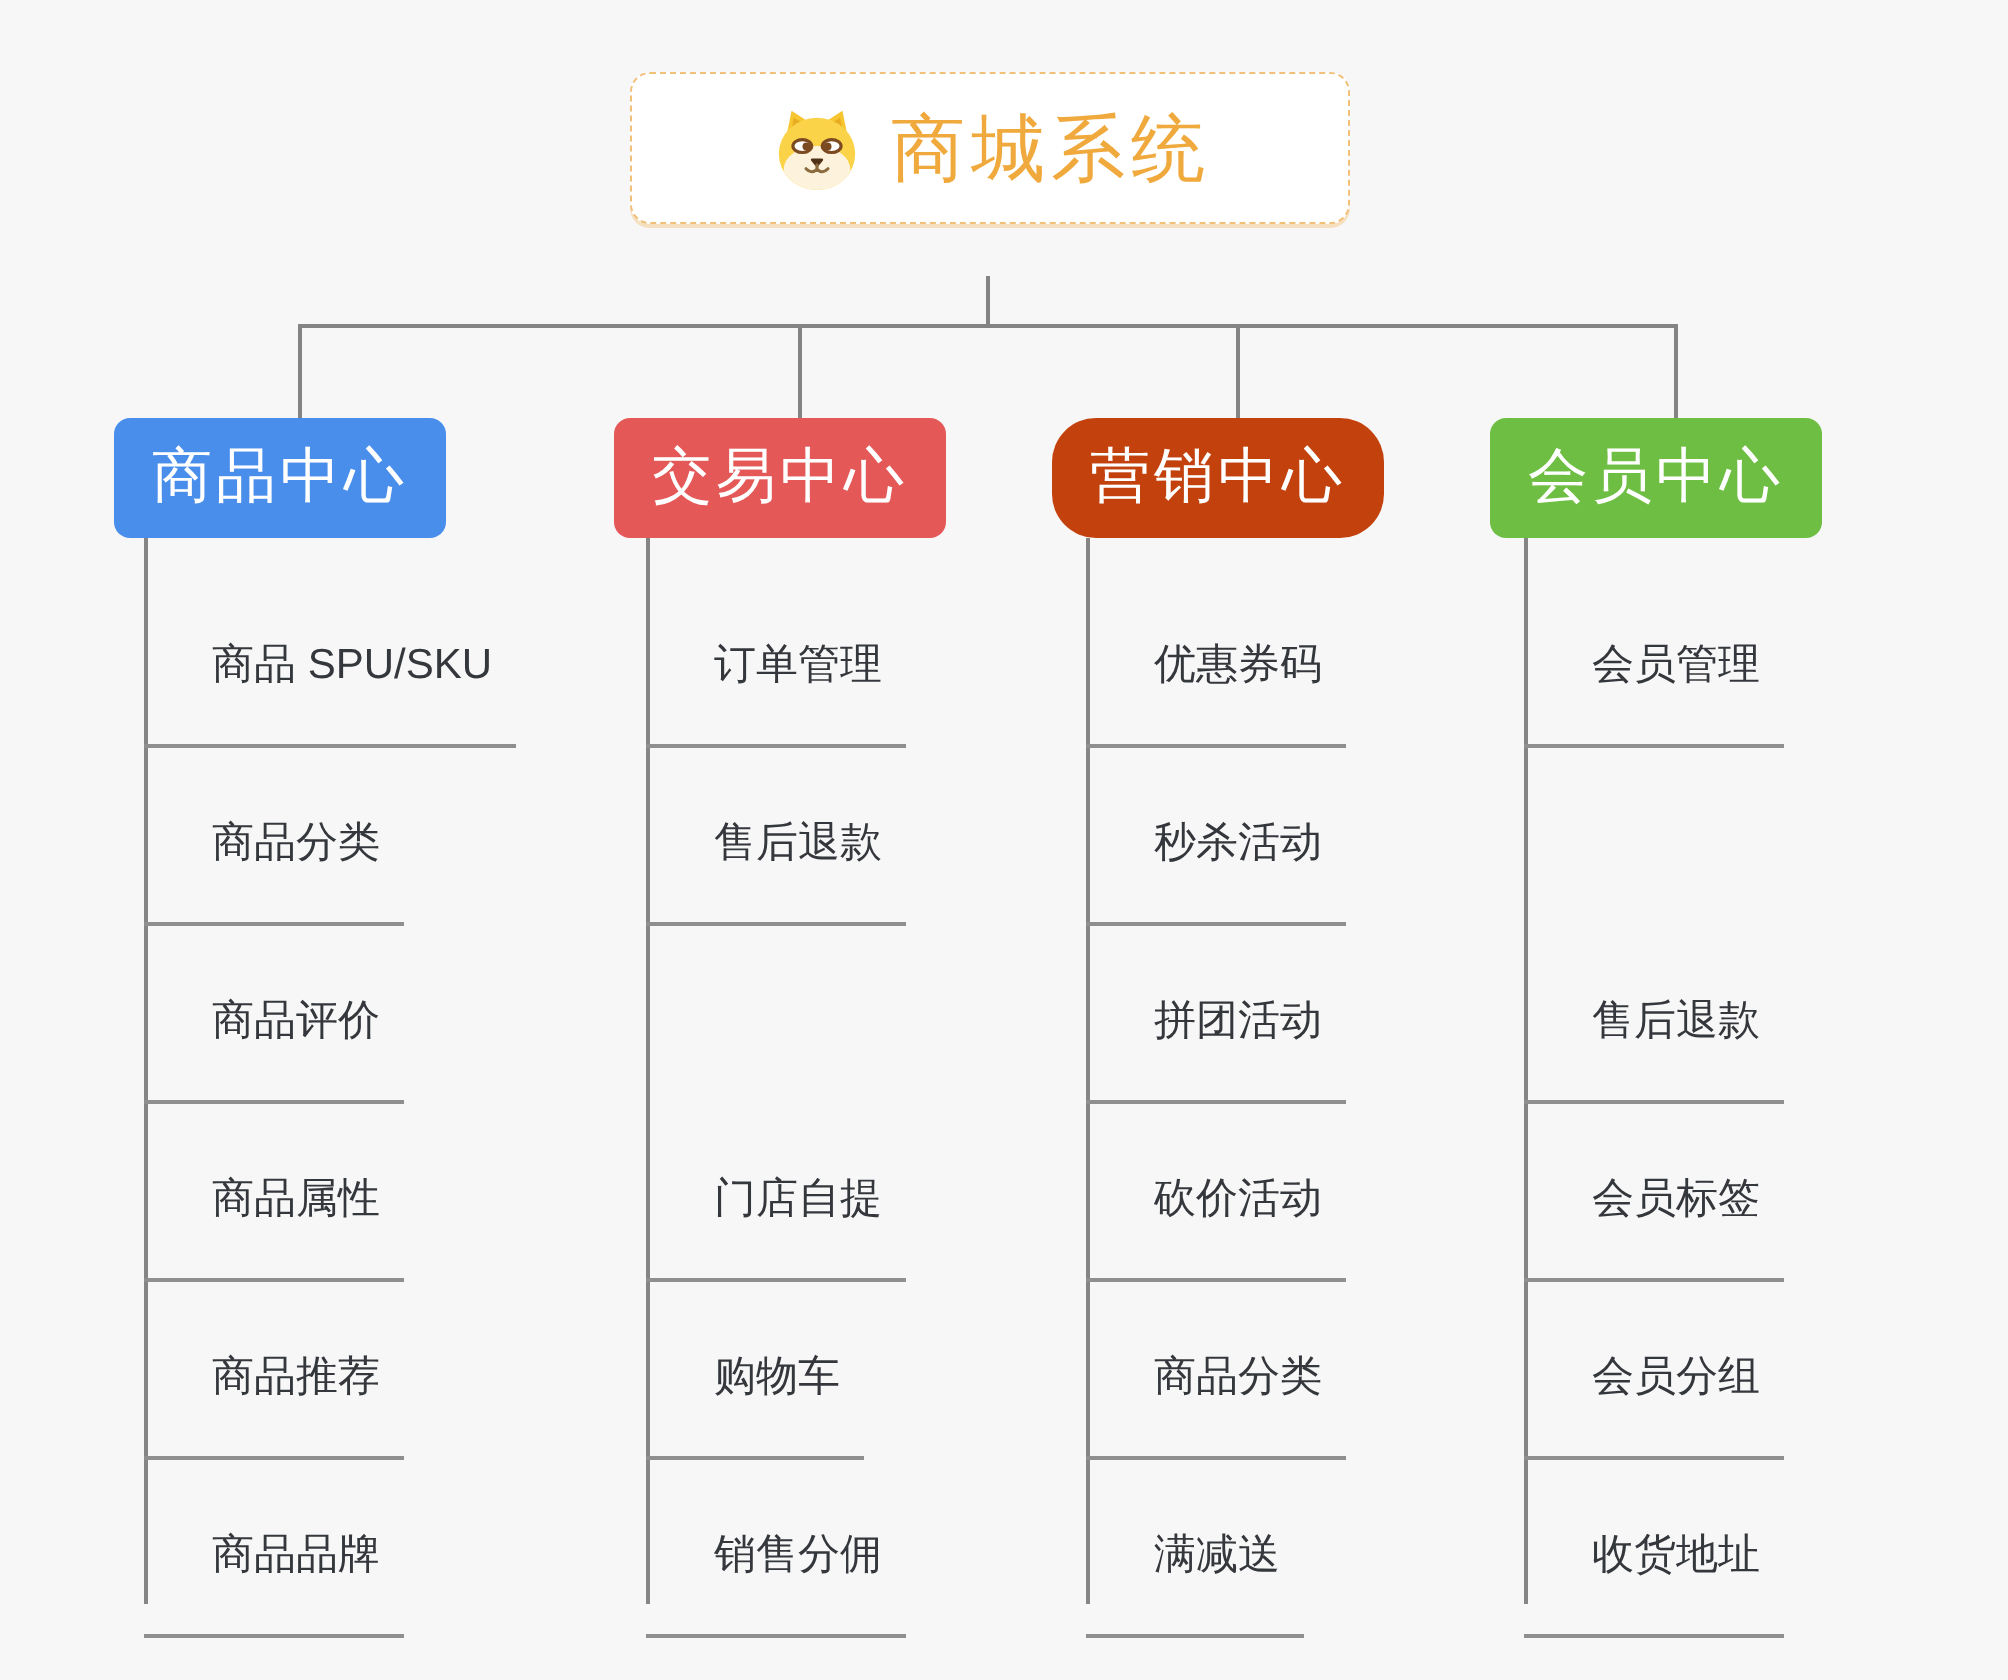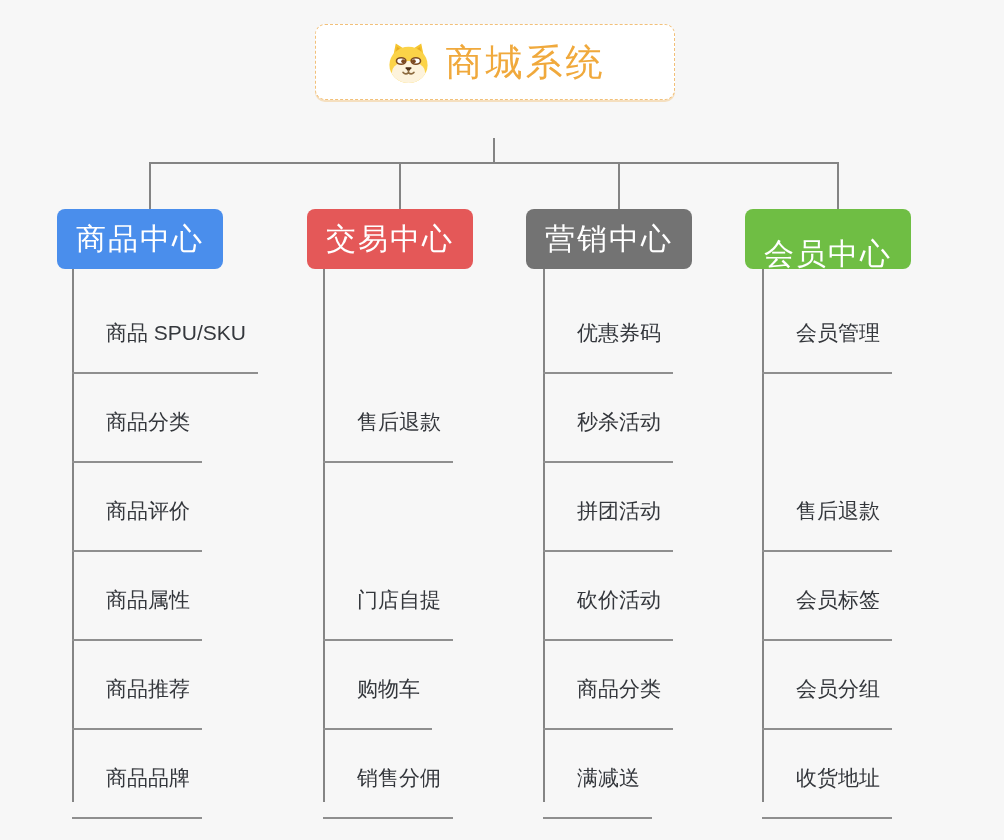--- a/index.html
+++ b/index.html
@@ -6,21 +6,21 @@
   body{
     width:1004px;height:840px;
     background:#F7F7F7;
     font-family:"Liberation Sans","DejaVu Sans",sans-serif;
     overflow:hidden;
   }
   #canvas{position:relative;width:1004px;height:840px;}
 
   
   .root-node{
-    position:absolute;left:315px;top:24px;width:360px;height:76px;
+    position:absolute;left:315px;top:36px;width:360px;height:76px;
     background:#FFFFFF;
     border:1.5px dashed #F2C079;
     border-radius:10px;
     box-shadow:0 2px 0 rgba(242,192,121,.45);
     display:flex;align-items:center;justify-content:center;gap:14px;
     box-sizing:border-box;
   }
   .root-label{
     font-size:37px;font-weight:500;letter-spacing:3px;color:#F0A93C;line-height:1;
   }
@@ -88,39 +88,40 @@
     </svg>
     <span class="root-label">商城系统</span>
   </div>
 
   <div class="cat b0" style="background-color: rgb(74, 142, 236);">
     <span>商品中心</span>
   </div>
   <div class="cat b1" style="background-color: rgb(228, 88, 88);">
     <span>交易中心</span>
   </div>
-  <div class="cat b2" style="background-color: #737373;">
+  <div class="cat b2" style="background-color: #c2410c; border-radius: 22px;">
     <span>营销中心</span>
   </div>
-  <div class="cat b3" style="background-color: rgb(111, 190, 68); align-items: flex-end;">
+  <div class="cat b3" style="background-color: rgb(111, 190, 68);">
     <span>会员中心</span>
   </div>
 
   <div class="trunk b0"></div>
   <div class="trunk b1"></div>
   <div class="trunk b2"></div>
   <div class="trunk b3"></div>
 
   <div class="leaf b0 r0">商品 SPU/SKU</div>
   <div class="leaf b0 r1">商品分类</div>
   <div class="leaf b0 r2">商品评价</div>
   <div class="leaf b0 r4">商品推荐</div>
   <div class="leaf b0 r3">商品属性</div>
   <div class="leaf b0 r5">商品品牌</div>
 
+  <div class="leaf b1 r0">订单管理</div>
   <div class="leaf b1 r1">售后退款</div>
   <div class="leaf b1 r3">门店自提</div>
   <div class="leaf b1 r4">购物车</div>
   <div class="leaf b1 r5">销售分佣</div>
 
   <div class="leaf b2 r0">优惠券码</div>
   <div class="leaf b2 r1">秒杀活动</div>
   <div class="leaf b2 r2">拼团活动</div>
   <div class="leaf b2 r3">砍价活动</div>
   <div class="leaf b2 r4">商品分类</div>

